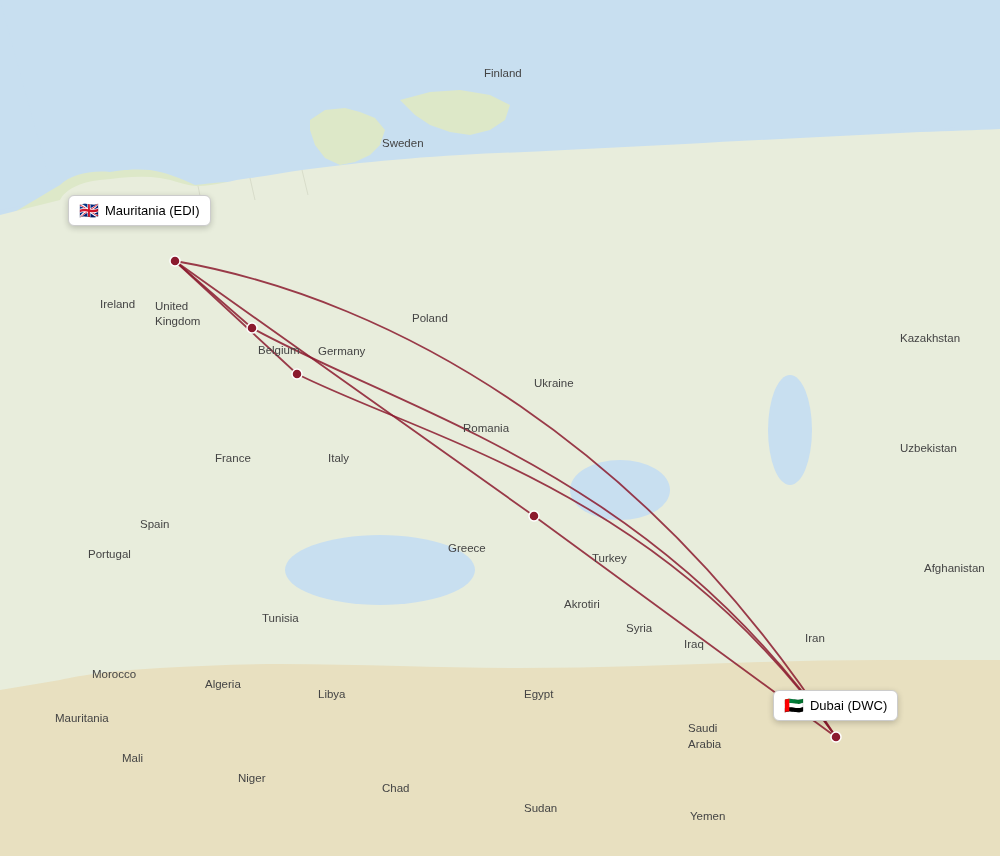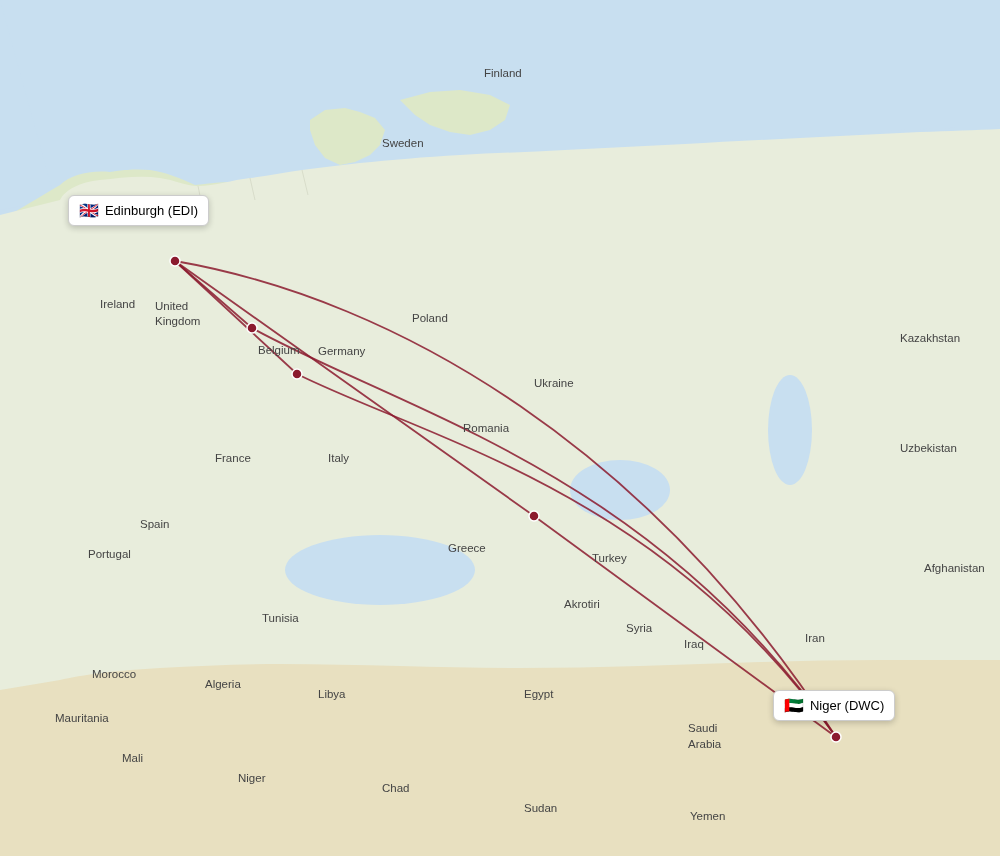--- a/index.html
+++ b/index.html
@@ -186,20 +186,20 @@
     <text x="924" y="572" font-size="11.5" fill="#444" font-family="Arial">Afghanistan</text>
     <text x="238" y="782" font-size="11.5" fill="#444" font-family="Arial">Niger</text>
     <text x="122" y="762" font-size="11.5" fill="#444" font-family="Arial">Mali</text>
     <text x="382" y="792" font-size="11.5" fill="#444" font-family="Arial">Chad</text>
     <text x="55" y="722" font-size="11.5" fill="#444" font-family="Arial">Mauritania</text>
     <text x="564" y="608" font-size="11.5" fill="#444" font-family="Arial">Akrotiri</text>
   </svg>
 
   <div class="airport-label" id="edinburgh-label">
     <span class="flag">🇬🇧</span>
-    <span>Edinburgh (EDI)</span>
+    <span>Mauritania (EDI)</span>
   </div>
 
   <div class="airport-label" id="dubai-label">
     <span class="flag">🇦🇪</span>
-    <span>Niger (DWC)</span>
+    <span>Dubai (DWC)</span>
   </div>
 </div>
 
 </body></html>

